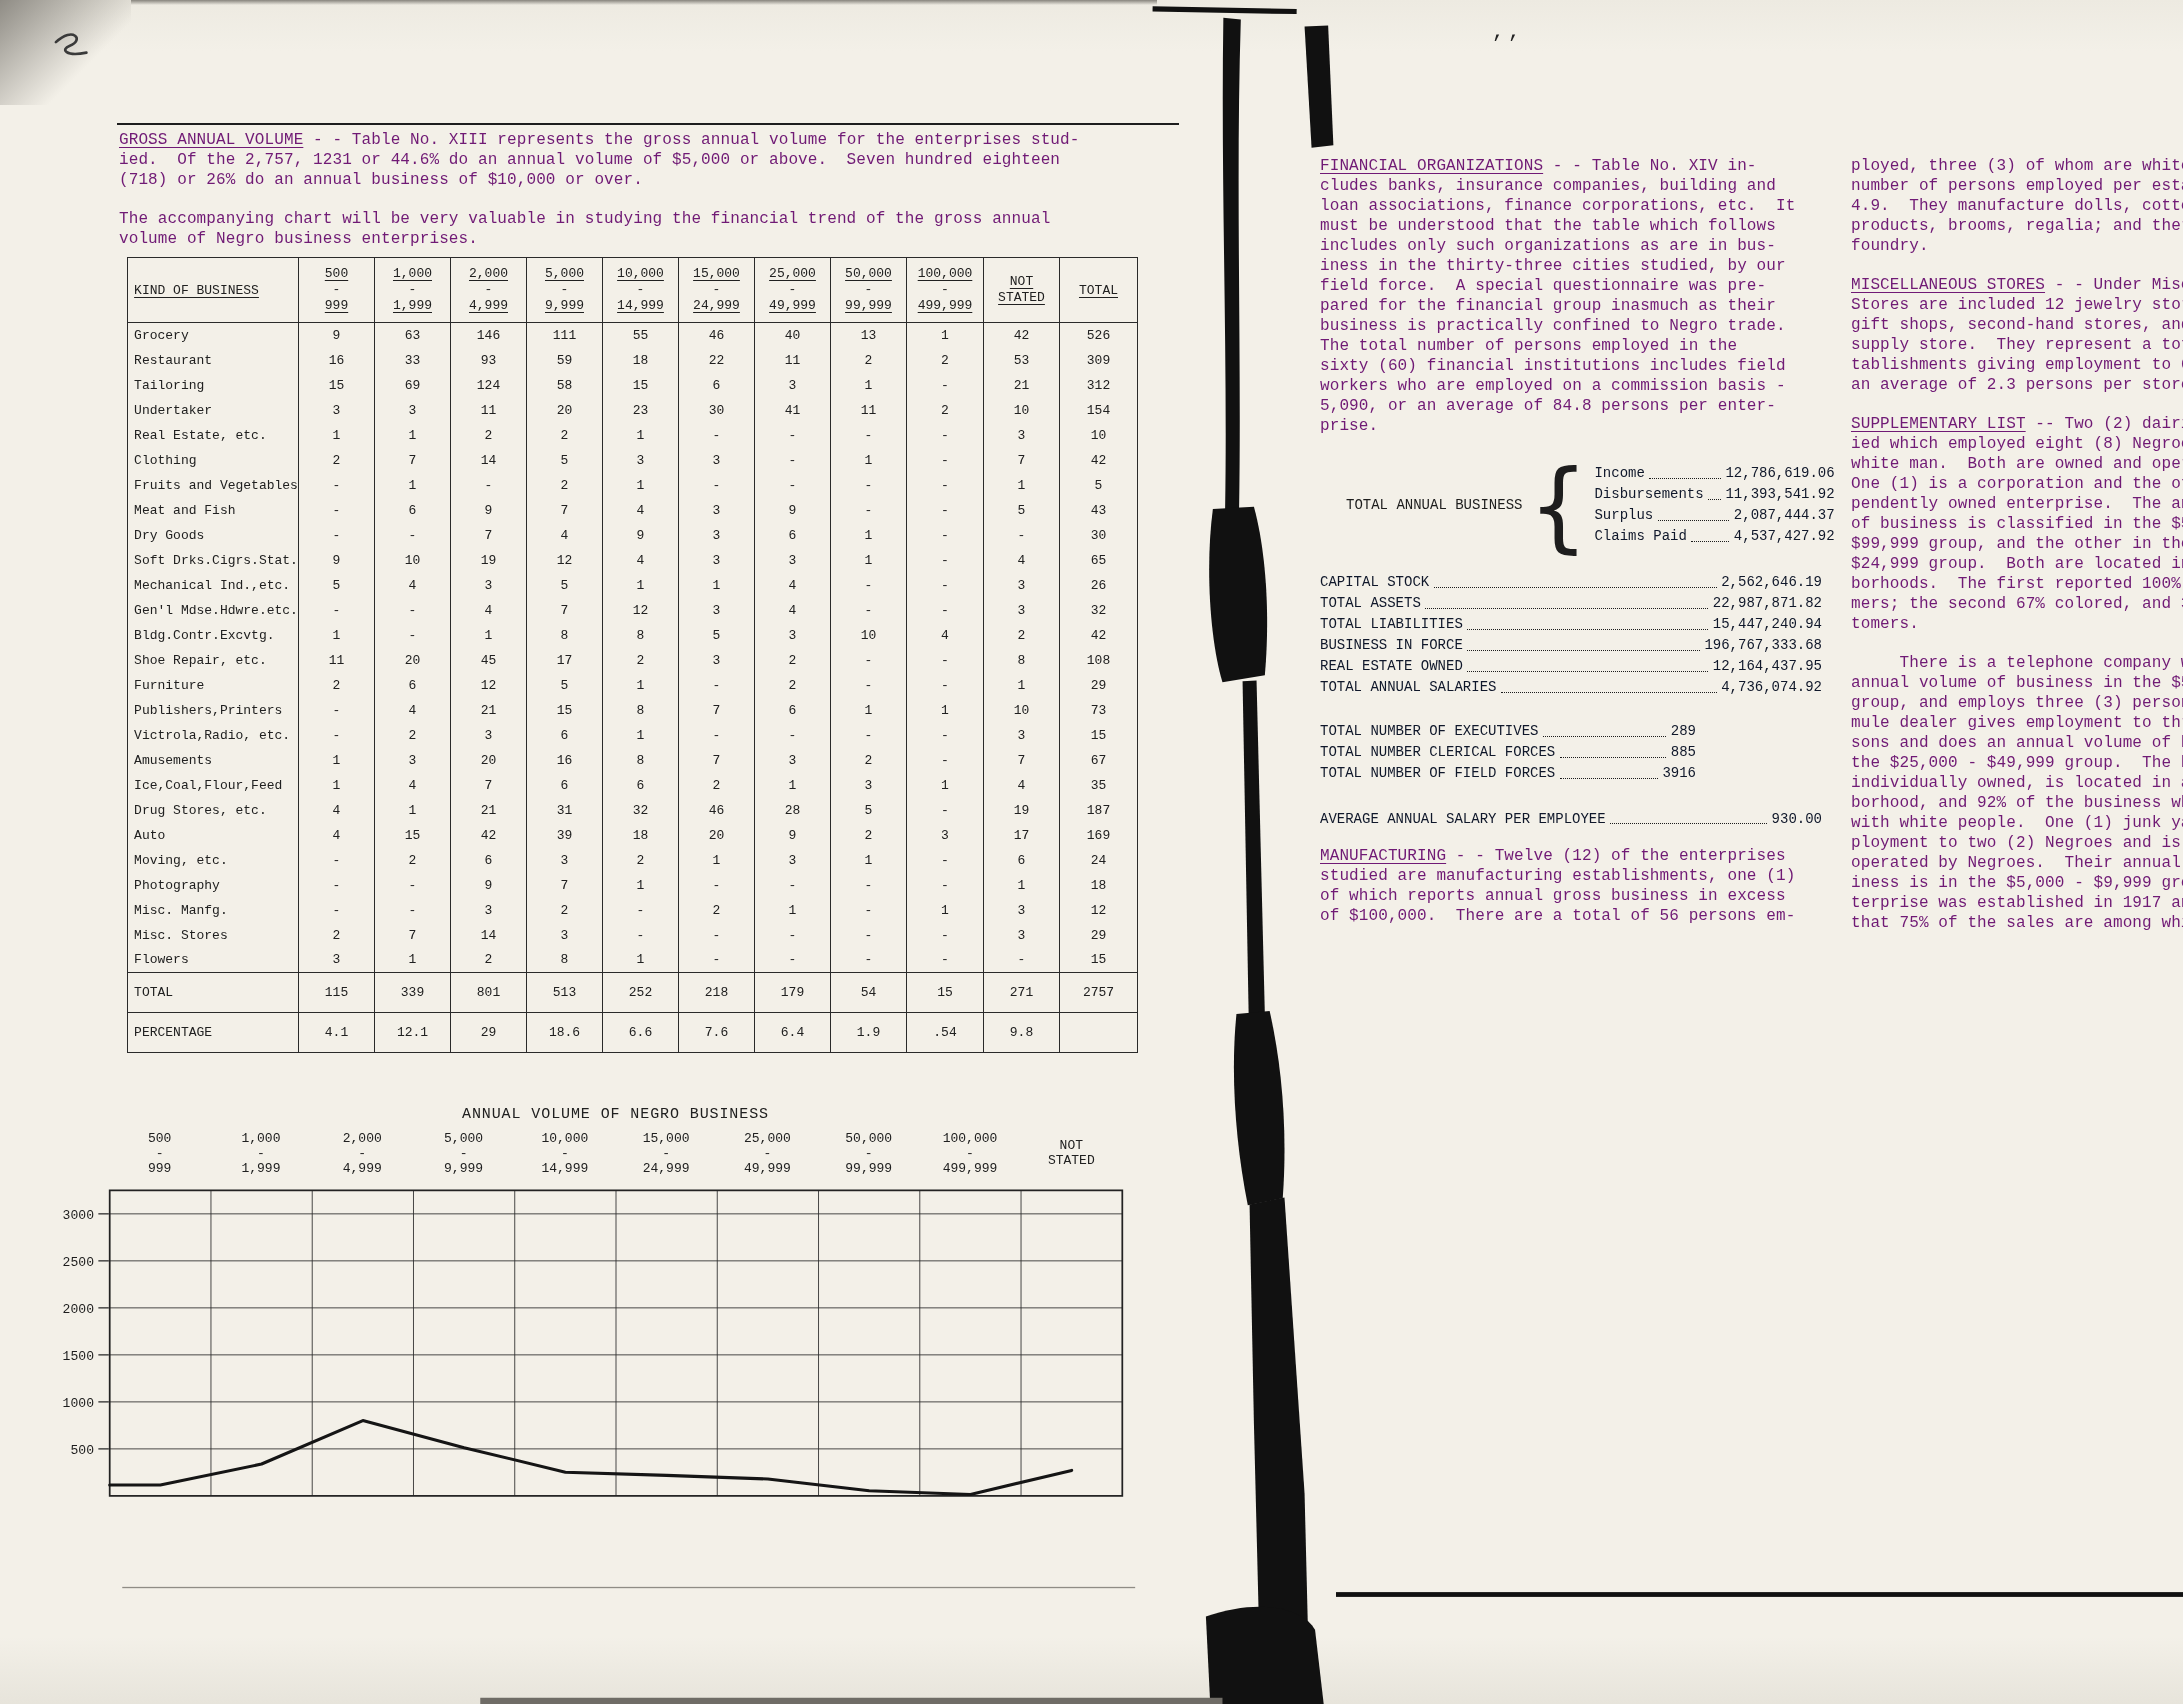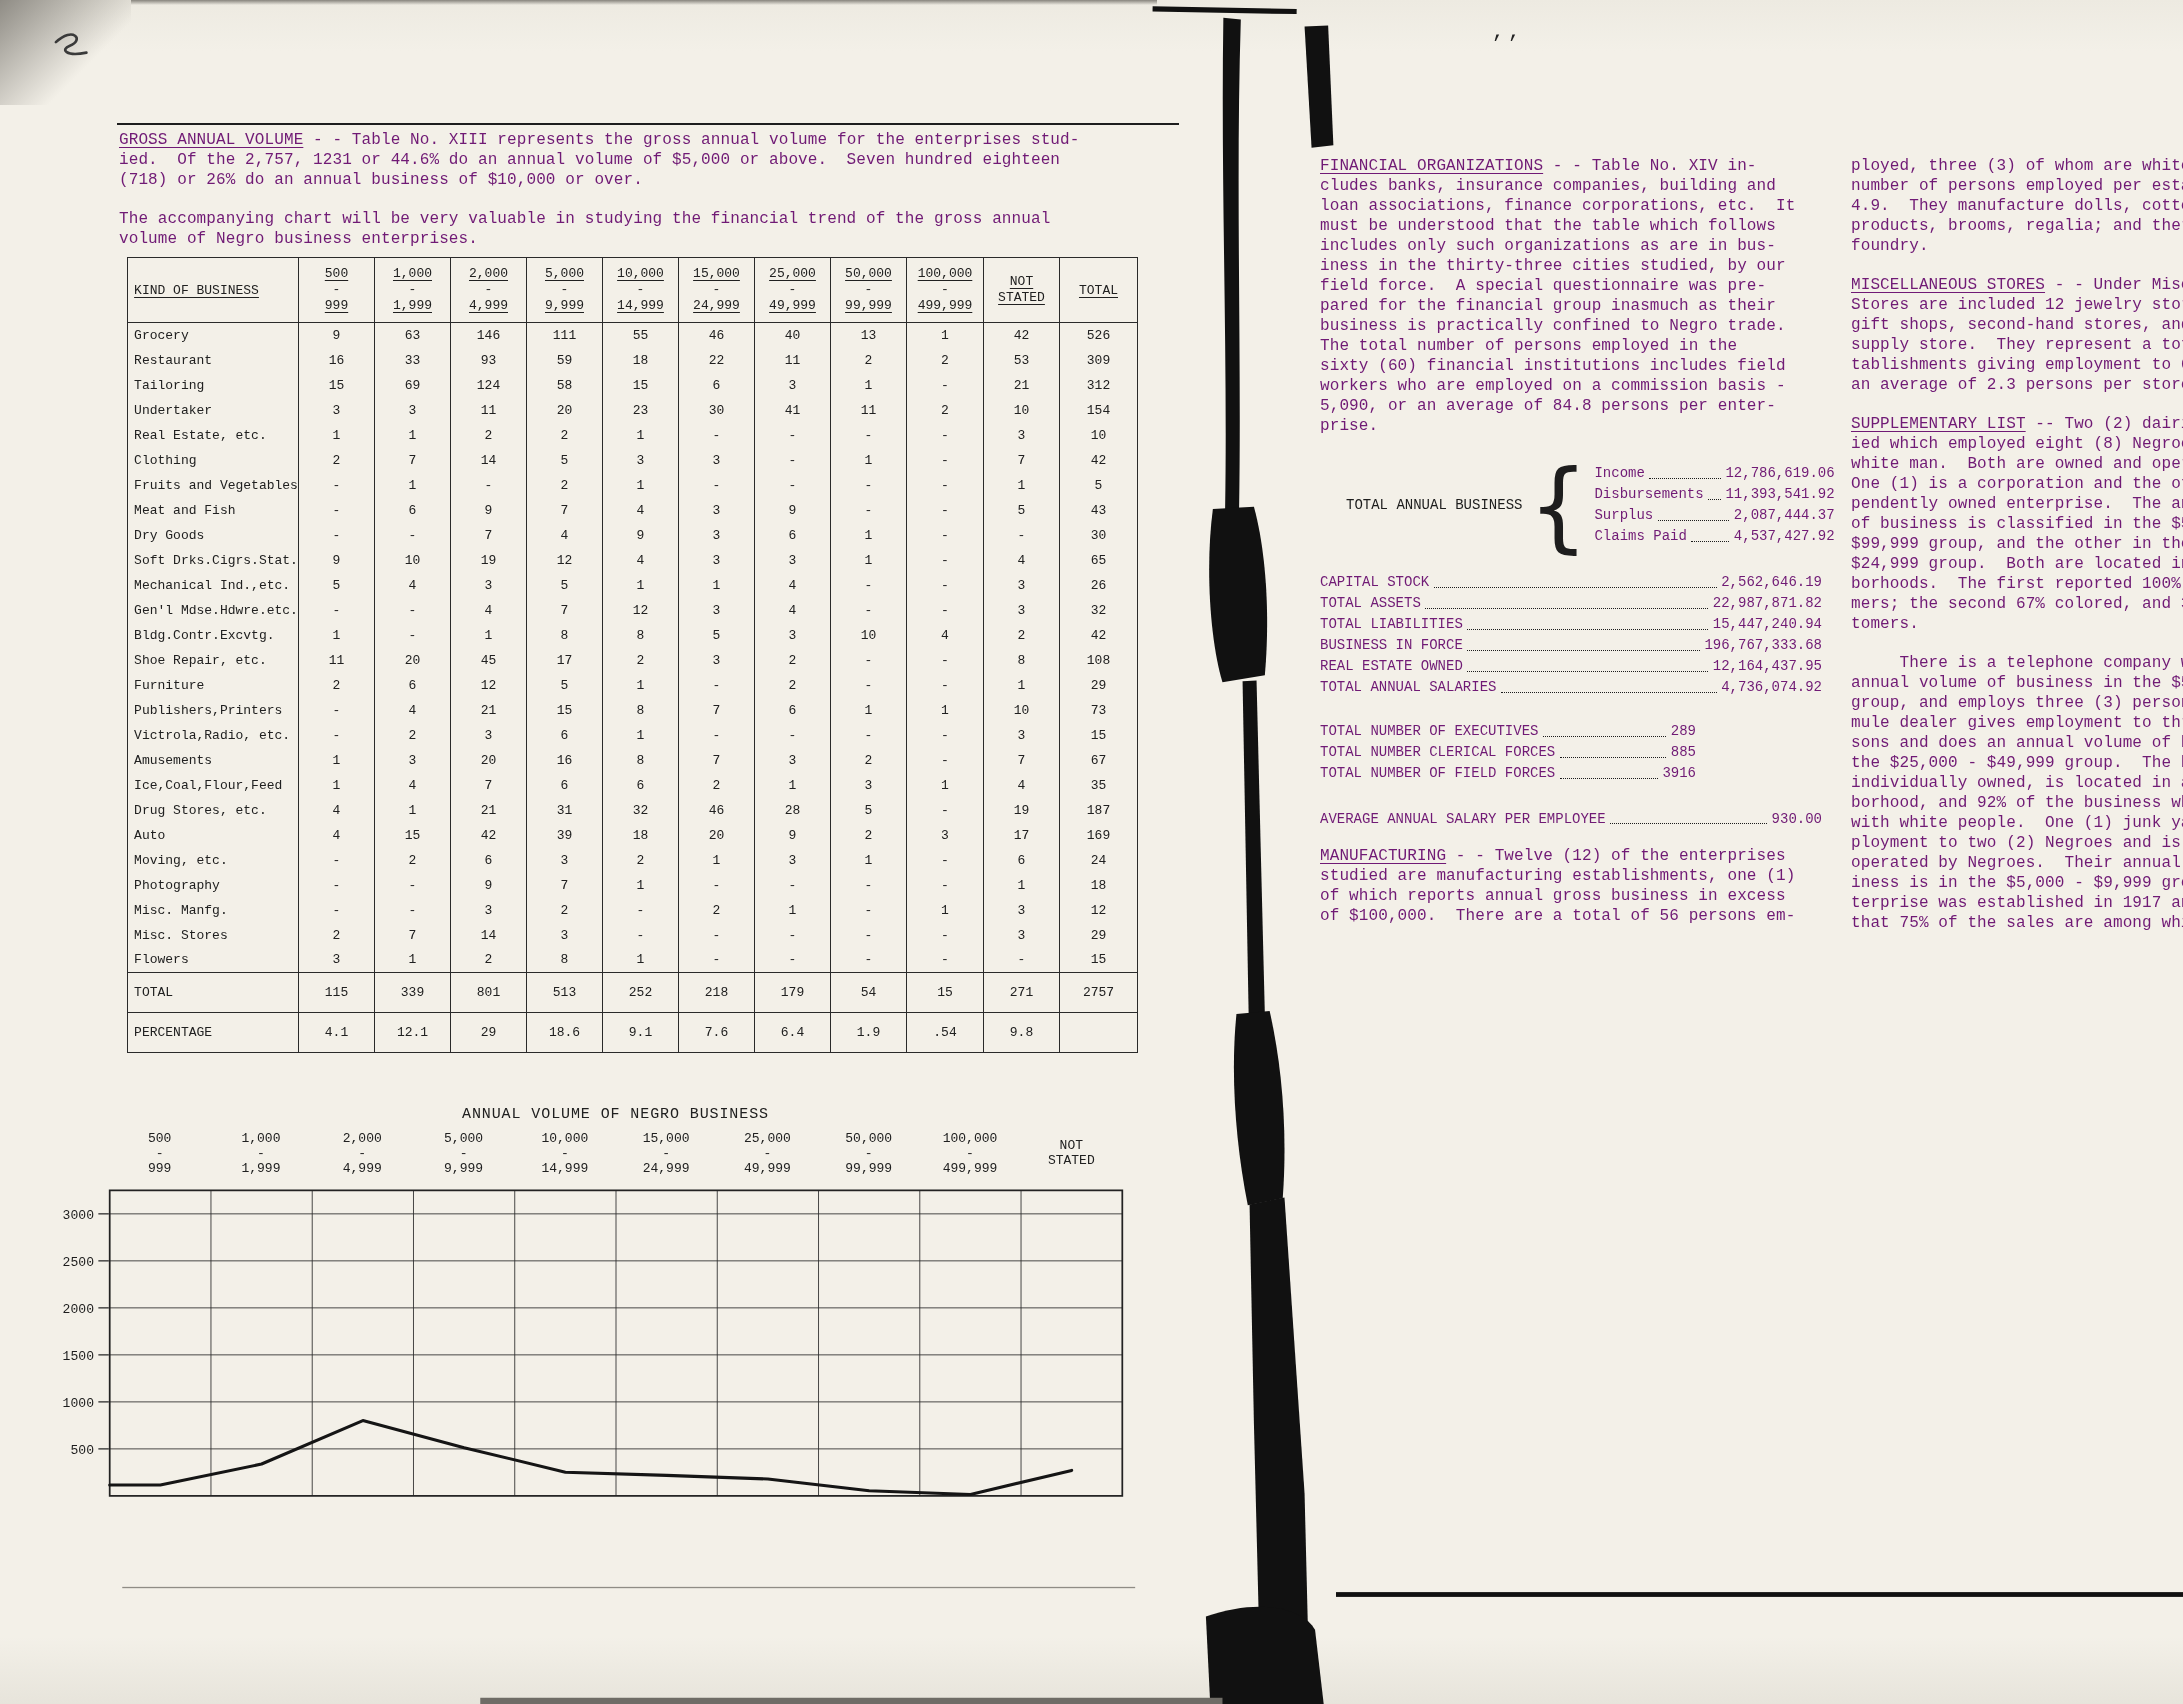--- a/index.html
+++ b/index.html
@@ -15,21 +15,21 @@
   #volume-table thead th{border-bottom:1.3px solid #2a2a2a;height:65px}
   #volume-table tbody td{height:25px}
   #volume-table .lbl{text-align:left;padding-left:6.1px;white-space:pre}
   #volume-table tr.total-row td{border-top:1.3px solid #2a2a2a;height:40px}
   #volume-table tr.pct-row td{border-top:1.3px solid #2a2a2a;height:40px}
   .hdr-stack{display:flex;flex-direction:column;align-items:center;line-height:15.7px}
   
   #chart-cats{display:flex}
   #chart-cats .cat{flex:1;display:flex;flex-direction:column;justify-content:center;align-items:center;min-height:46px;font-size:13px;line-height:15px;color:#202020}
   
-  .fin-row{display:flex;align-items:baseline;font-size:14px;line-height:21px;white-space:pre;color:#701a75}
+  .fin-row{display:flex;align-items:baseline;font-size:14px;line-height:21px;white-space:pre;color:#0f172a}
   .fin-label{white-space:pre}
   .fin-label.u2{text-decoration-thickness:1.3px;text-underline-offset:2.6px}
   .leader{flex:1 1 auto;min-width:13px;border-bottom:1.7px dotted #1d1d1d;align-self:flex-end;margin:0 4.4px 5.2px 4.4px;height:0}
   .fin-value{white-space:pre}
   .brace-block{display:flex;align-items:center;gap:6.1px}
   .brace{font-family:"DejaVu Sans",sans-serif;font-size:94px;line-height:83px;color:#1d1d1d;transform:scaleY(1.05)}
   .brace-items{width:306px;display:flex;flex-direction:column}
   .col .para{margin-bottom:19px}
   
   .ink{fill:#111}
@@ -523,21 +523,21 @@
         <td>15</td>
         <td>271</td>
         <td>2757</td>
       </tr>
       <tr class="pct-row">
         <td class="lbl">PERCENTAGE</td>
         <td>4.1</td>
         <td>12.1</td>
         <td>29</td>
         <td>18.6</td>
-        <td>9.1</td>
+        <td>6.6</td>
         <td>7.6</td>
         <td>6.4</td>
         <td>1.9</td>
         <td>.54</td>
         <td>9.8</td>
         <td></td>
       </tr>
     </tfoot>
   </table>
 

